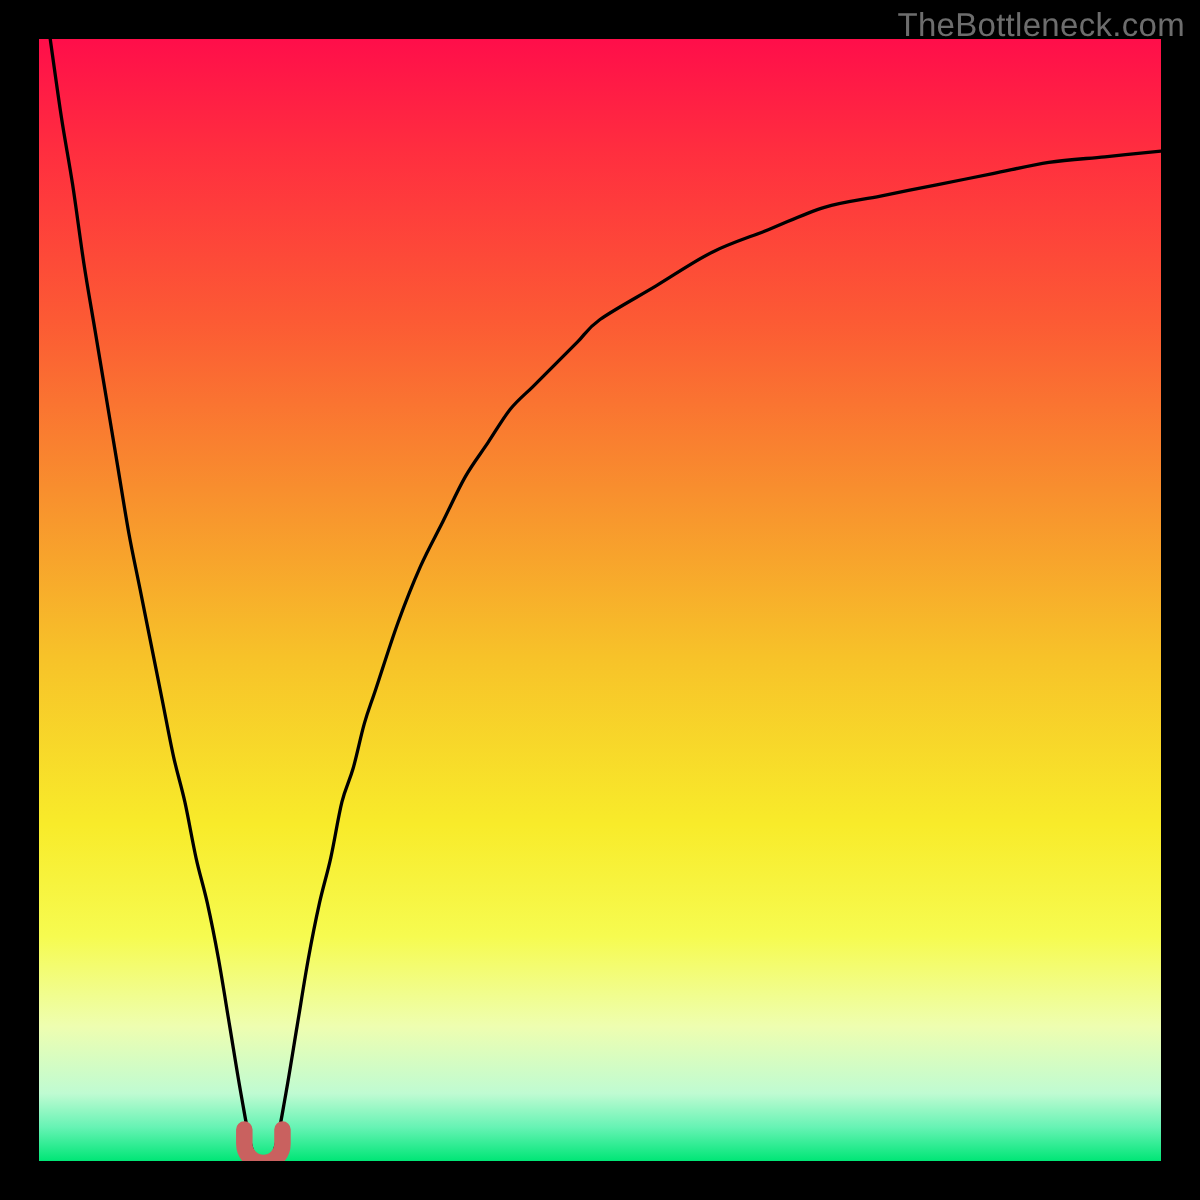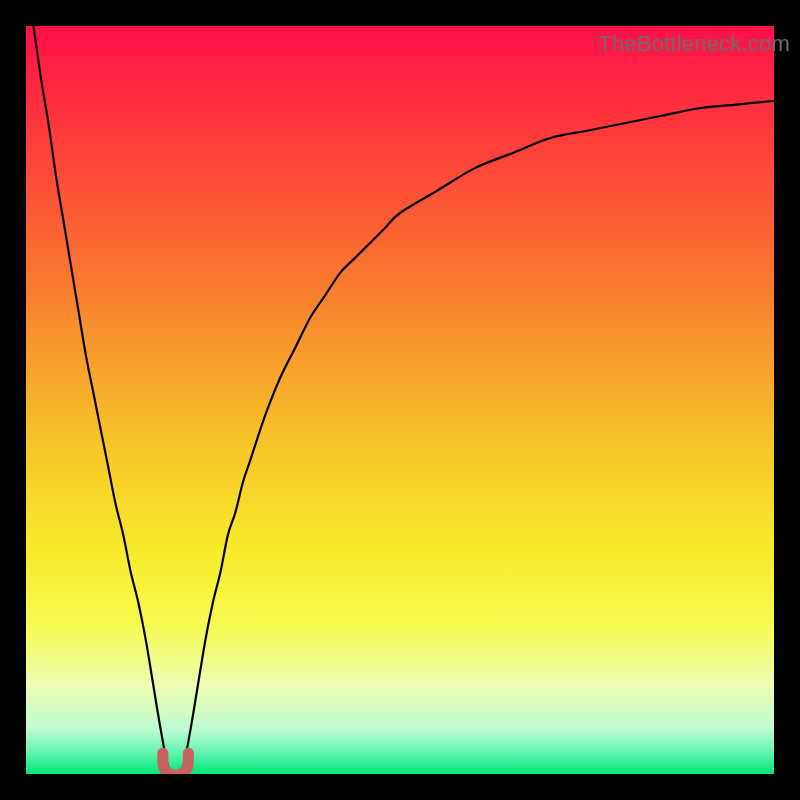--- a/index.html
+++ b/index.html
@@ -42,21 +42,20 @@
     height: 100%;
   }
   .watermark {
     position: absolute;
     top: 4px;
     right: 10px;
     color: #6d6d6d;
     font-size: 22px;
     letter-spacing: 0.2px;
     font-weight: 500;
-    margin-top: 27px;
   }
 </style>
 </head>
 <body>
 
 <div class="frame">
   <div class="plot-area">
     <svg class="gradient" viewBox="0 0 748 748" preserveAspectRatio="none">
       <defs>
         <linearGradient id="bg" x1="0" y1="0" x2="0" y2="1">

